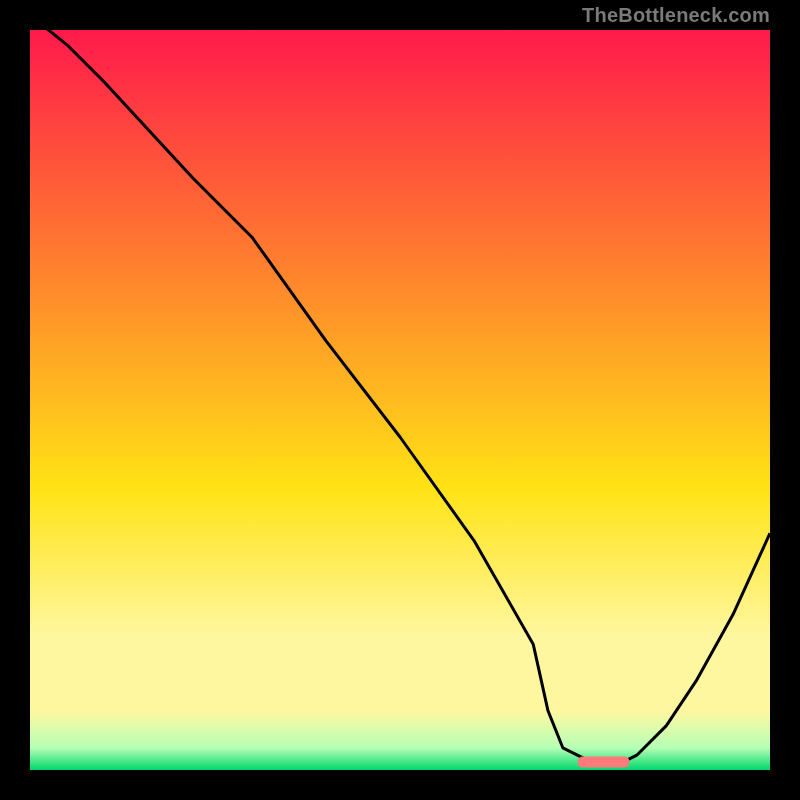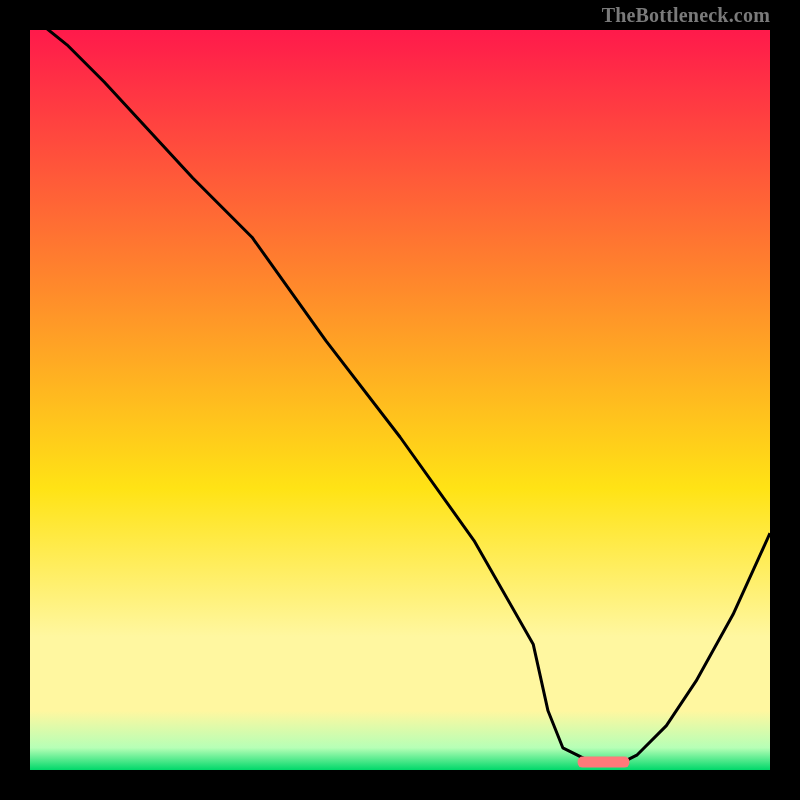--- a/index.html
+++ b/index.html
@@ -23,21 +23,21 @@
     height: 740px;
   }
   .watermark {
     position: absolute;
     top: 4px;
     right: 30px;
     color: #7a7a7a;
     font-size: 20px;
     font-weight: 600;
     letter-spacing: 0.2px;
-    font-family: Liberation Serif, serif;
+    font-family: Liberation Sans, sans-serif;
   }
 </style>
 </head>
 <body>
 
 <div class="wrap">
   <div class="watermark">TheBottleneck.com</div>
 
   <svg class="plot" viewBox="0 0 740 740" preserveAspectRatio="none">
     <defs>

